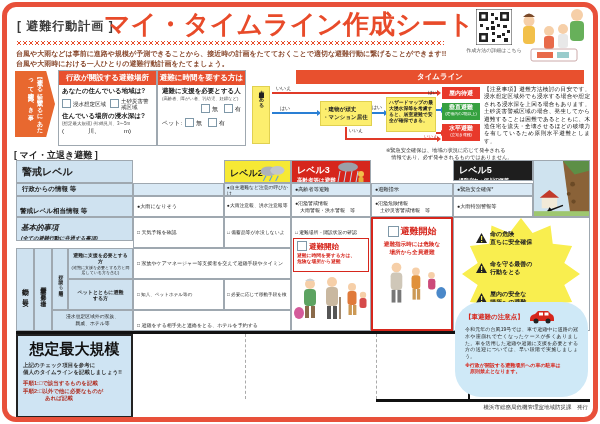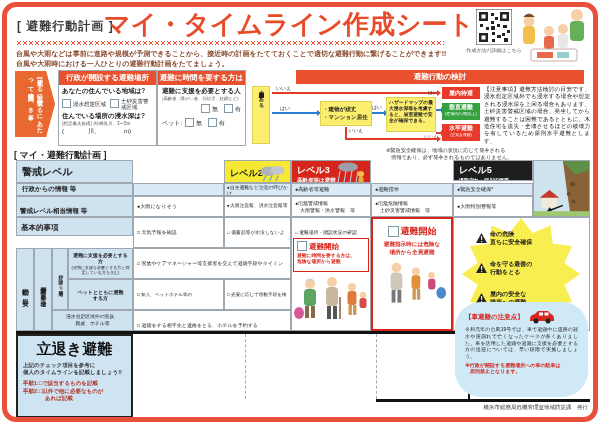--- a/index.html
+++ b/index.html
@@ -112,21 +112,21 @@
       <div class="flex" style="margin-top:4px;">
         <span style="font-size:6px;">ペット:</span>
         <span class="cb" style="margin-left:3px;"></span>
         <span style="font-size:6px;">無</span>
         <span class="cb" style="margin-left:6px;"></span>
         <span style="font-size:6px;">有</span>
       </div>
     </div>
   </div>
 
-  <div class="abs hbar" style="left:296px;top:70px;width:288px;height:14px;font-size:7.5px;">避難行動の検討</div>
+  <div class="abs hbar" style="left:296px;top:70px;width:288px;height:14px;font-size:7.5px;">タイムライン</div>
 
   <div class="abs ylw flex" style="left:252px;top:86px;width:18px;height:58px;justify-content:center;">
     <span class="vt" style="font-size:5px;font-weight:bold;height:54px;line-height:1.4;">浸水想定・土砂災害警戒区域内である</span>
   </div>
   <div class="ar" style="left:272px;top:92px;width:165px;background:#e03a28;">
       <i class="ah" style="border-left-color:#e03a28;"></i>
     </div>
   <div class="abs" style="left:276px;top:85px;font-size:5px;">いいえ</div>
   <div class="ar" style="left:272px;top:112px;width:45px;background:#2a7fd4;">
       <i class="ah" style="border-left-color:#2a7fd4;"></i>
@@ -162,21 +162,21 @@
   </div>
   <div class="abs" style="left:442px;top:124px;width:38px;height:17px;background:#e8392b;text-align:center;">
     <div style="color:#fff;font-size:6px;font-weight:bold;line-height:1.4;">水平避難</div>
     <div style="color:#fff;font-size:3.8px;">(立退き避難)</div>
   </div>
 
   <div class="abs" style="left:484px;top:86px;width:106px;height:60px;font-size:5.6px;line-height:1.32;color:#111;text-align:justify;">【注意事項】避難方法検討の目安です。浸水想定区域外でも浸水する場合や想定される浸水深を上回る場合もあります。土砂災害警戒区域の場合、発生してから避難することは困難であるとともに、木造住宅を流失・全壊させるほどの破壊力を有しているため原則水平避難とします。</div>
   <div class="abs pre" style="left:386px;top:147px;width:206px;font-size:5.2px;color:#333;line-height:1.25;">※緊急安全確保は、地域の状況に応じて発令される
 　情報であり、必ず発令されるものではありません。</div>
 
-  <div class="abs" style="left:14px;top:149px;font-size:9px;font-weight:bold;color:#222;">[ マイ・避難行動計画 ]</div>
+  <div class="abs" style="left:14px;top:149px;font-size:9px;font-weight:bold;color:#222;">[ マイ・立退き避難 ]</div>
 
   <div class="abs cell lbl flex" style="left:16px;top:160px;width:117px;height:23px;padding-left:5px;">
     <span style="font-size:10px;font-weight:bold;">警戒レベル</span>
   </div>
   <div class="abs cell" style="left:224px;top:160px;width:67px;height:23px;background:#f6e934;">
     <span style="position:absolute;left:5px;top:6px;font-size:9px;font-weight:bold;">レベル2</span>
     <svg style="position:absolute;right:2px;top:2px;" width="30" height="20" viewBox="0 0 34 20">
       <ellipse cx="12" cy="8" rx="9" ry="5.5" fill="#aeb2ba"></ellipse>
         <ellipse cx="22" cy="7" rx="8" ry="5" fill="#c2c6cc"></ellipse>
       <line x1="9" y1="13" x2="6" y2="19" stroke="#5f9fd6" stroke-width="1.2"></line>
@@ -250,21 +250,21 @@
 　大雨警報・洪水警報　等</span>
   </div>
   <div class="abs cell flex" style="left:371px;top:196px;width:82px;height:21px;background:#fff;padding-left:3px;">
     <span class="pre" style="font-size:5px;line-height:1.4;">●氾濫危険情報
 　土砂災害警戒情報　等</span>
   </div>
   <div class="abs cell flex" style="left:453px;top:196px;width:80px;height:21px;background:#fff;padding-left:3px;">
     <span style="font-size:5.2px;">●大雨特別警報等</span>
   </div>
 
-  <div class="abs cell lbl" style="left:16px;top:217px;width:117px;height:19px;padding:5px 4px;">
+  <div class="abs cell lbl" style="left:16px;top:217px;width:117px;height:24px;padding:5px 4px;font-style:italic;">
     <div style="font-size:7.5px;font-weight:bold;">基本的事項</div>
     <div style="font-size:5.2px;font-weight:bold;margin-top:2px;">(全ての避難行動に共通する事項)</div>
   </div>
   <div class="abs cell" style="left:133px;top:217px;width:91px;height:31px;background:#fff;padding:2px 3px;">
     <span class="pre" style="font-size:5px;line-height:1.35;">□ 天気予報を確認
 □ 家の点検・補強
 □ 非常持ち出し品や備蓄品*の確認
 　 ※停電に備えた懐中電灯や水など</span>
   </div>
   <div class="abs cell" style="left:224px;top:217px;width:67px;height:31px;background:#fff;padding:2px 2px;">
@@ -400,21 +400,21 @@
       <span class="pre" style="font-size:6px;font-weight:bold;line-height:1.35;margin-left:3px;">屋内の安全な
 場所への避難</span>
     </div>
   </div>
 
   <div class="abs" style="left:16px;top:331px;width:454px;height:3px;background:#111;"></div>
   <div class="abs" style="left:468px;top:331px;width:2px;height:70px;background:#111;"></div>
   <div class="abs" style="left:376px;top:399px;width:214px;height:2.5px;background:#111;"></div>
 
   <div class="abs" style="left:16px;top:334px;width:117px;height:84px;background:#cfe4f3;border:2px solid #222;padding:4px 5px;">
-    <div style="font-size:15px;font-weight:900;color:#111;text-align:center;">立退き避難</div>
+    <div style="font-size:15px;font-weight:900;color:#111;text-align:center;">想定最大規模</div>
     <div class="pre" style="font-size:5.5px;font-weight:bold;color:#333;line-height:1.35;margin-top:3px;">上記のチェック項目を参考に
 個人のタイムラインを記載しましょう!!</div>
     <div class="pre" style="font-size:5.5px;font-weight:bold;color:#b13327;line-height:1.4;margin-top:3px;">手順1:□で該当するものを記載
 手順2:□以外で他に必要なものが
 　　　　あれば記載</div>
   </div>
 
   <div class="abs" style="left:133px;top:334px;width:335px;height:65px;background:#fff;"></div>
   <div class="abs" style="left:245px;top:334px;width:0;height:65px;border-left:1px dashed #aaa;"></div>
   <div class="abs" style="left:376px;top:334px;width:0;height:65px;border-left:1px dashed #aaa;"></div>

